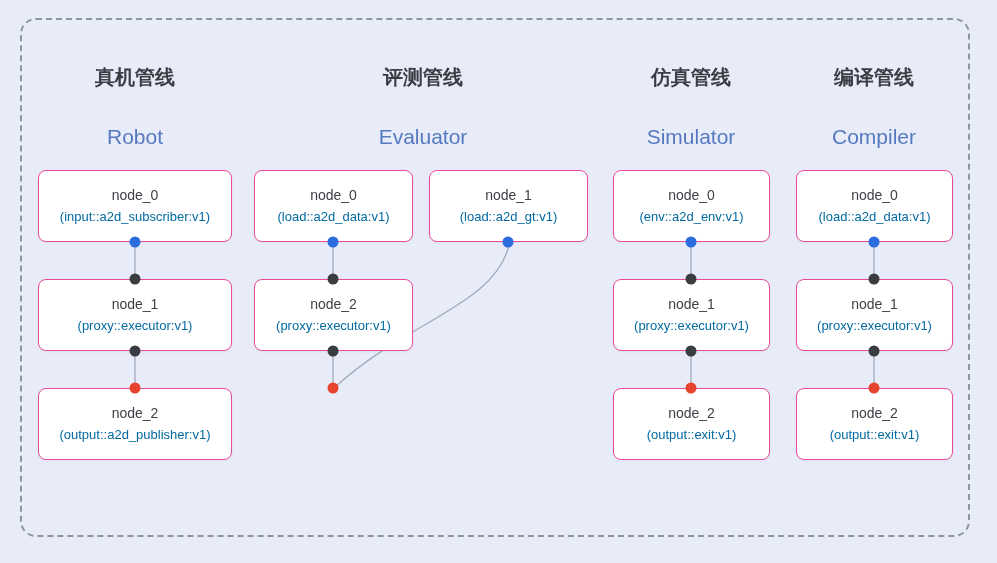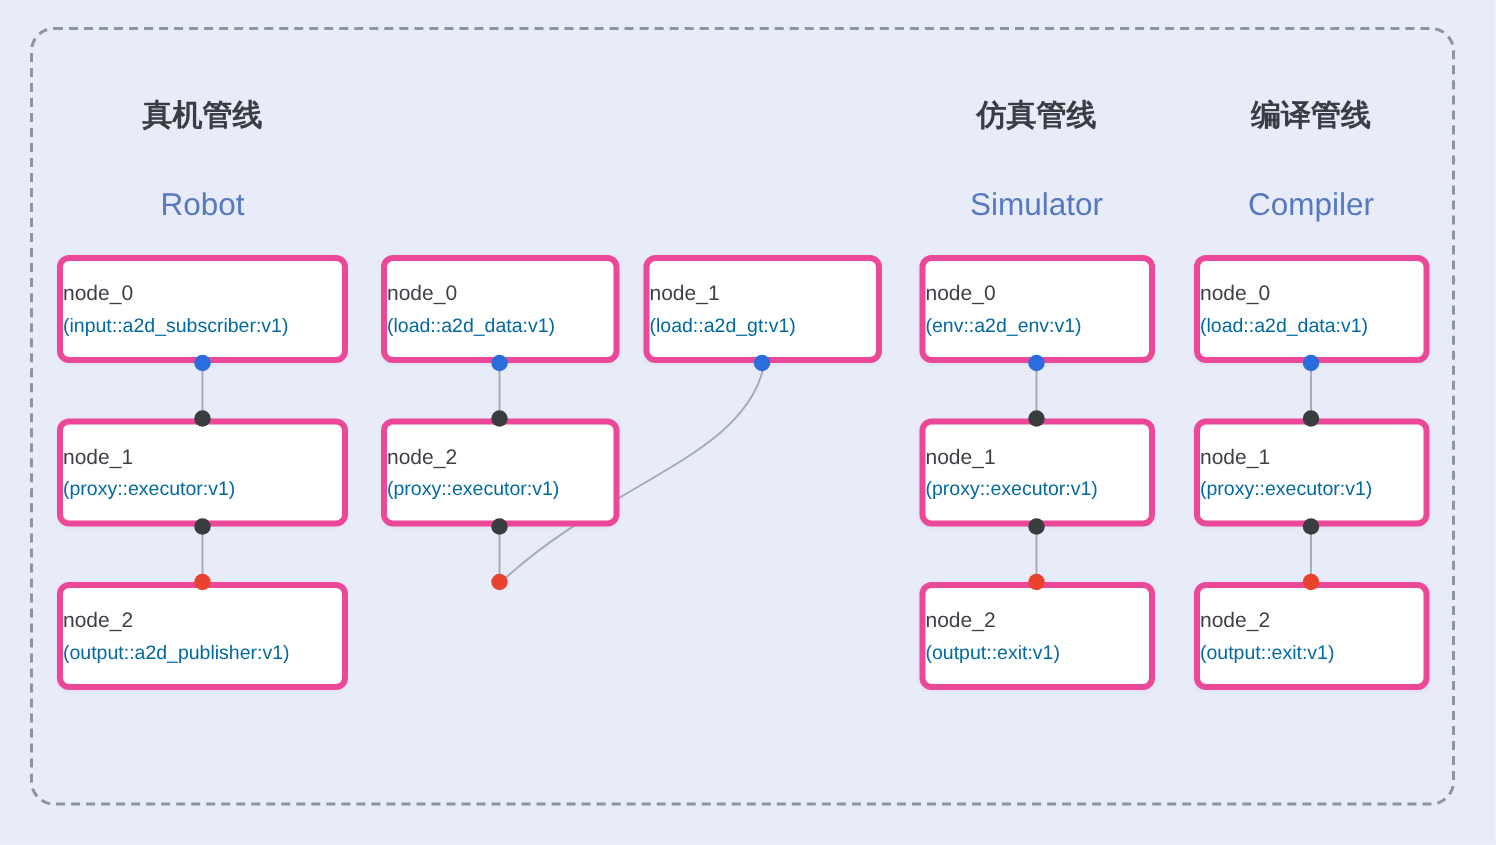--- a/index.html
+++ b/index.html
@@ -15,23 +15,23 @@
   .edges { position:absolute; left:0; top:0; z-index:1; }
   .hdr { position:absolute; width:240px; text-align:center; z-index:2; }
   .hdr .zh { font-size:20px; font-weight:700; color:#3a3d44; line-height:26px; }
   .hdr .en { font-size:21px; color:#5679c1; line-height:26px; margin-top:34px; }
   .hdr-1 { left:15px;  top:64px; }
   .hdr-2 { left:303px; top:64px; }
   .hdr-3 { left:571px; top:64px; }
   .hdr-4 { left:754px; top:64px; }
   .node {
     position:absolute; height:72px; box-sizing:border-box;
-    background:#ffffff; border:4px solid #ec4899; border-radius:8px;
+    background:#ffffff; border:1px solid #ec4899; border-radius:8px;
     box-shadow:0 1px 3px rgba(70,80,120,0.06);
-    display:flex; flex-direction:column; align-items:flex-start; justify-content:center;
+    display:flex; flex-direction:column; align-items:center; justify-content:center;
     z-index:2;
   }
   .node .nm { font-size:14px; color:#3c3f45; line-height:22px; }
   .node .dt { font-size:13px; color:#0369a1; line-height:22px; }
   .col-robot  { left:38px;  width:194px; }
   .col-eval-a { left:254px; width:159px; }
   .col-eval-b { left:429px; width:159px; }
   .col-sim    { left:613px; width:157px; }
   .col-comp   { left:796px; width:157px; }
   .row-1 { top:170px; }
@@ -65,20 +65,24 @@
       <path d="M691 242 L691 279"></path>
       <path d="M691 351 L691 388"></path>
       <path d="M874 242 L874 279"></path>
       <path d="M874 351 L874 388"></path>
     </g>
   </svg>
 
   <div class="hdr hdr-1">
     <div class="zh">真机管线</div>
     <div class="en">Robot</div>
+  </div>
+  <div class="hdr hdr-2">
+    <div class="zh">评测管线</div>
+    <div class="en">Evaluator</div>
   </div>
   <div class="hdr hdr-4">
     <div class="zh">编译管线</div>
     <div class="en">Compiler</div>
   </div>
   <div class="hdr hdr-3">
     <div class="zh">仿真管线</div>
     <div class="en">Simulator</div>
   </div>
 

